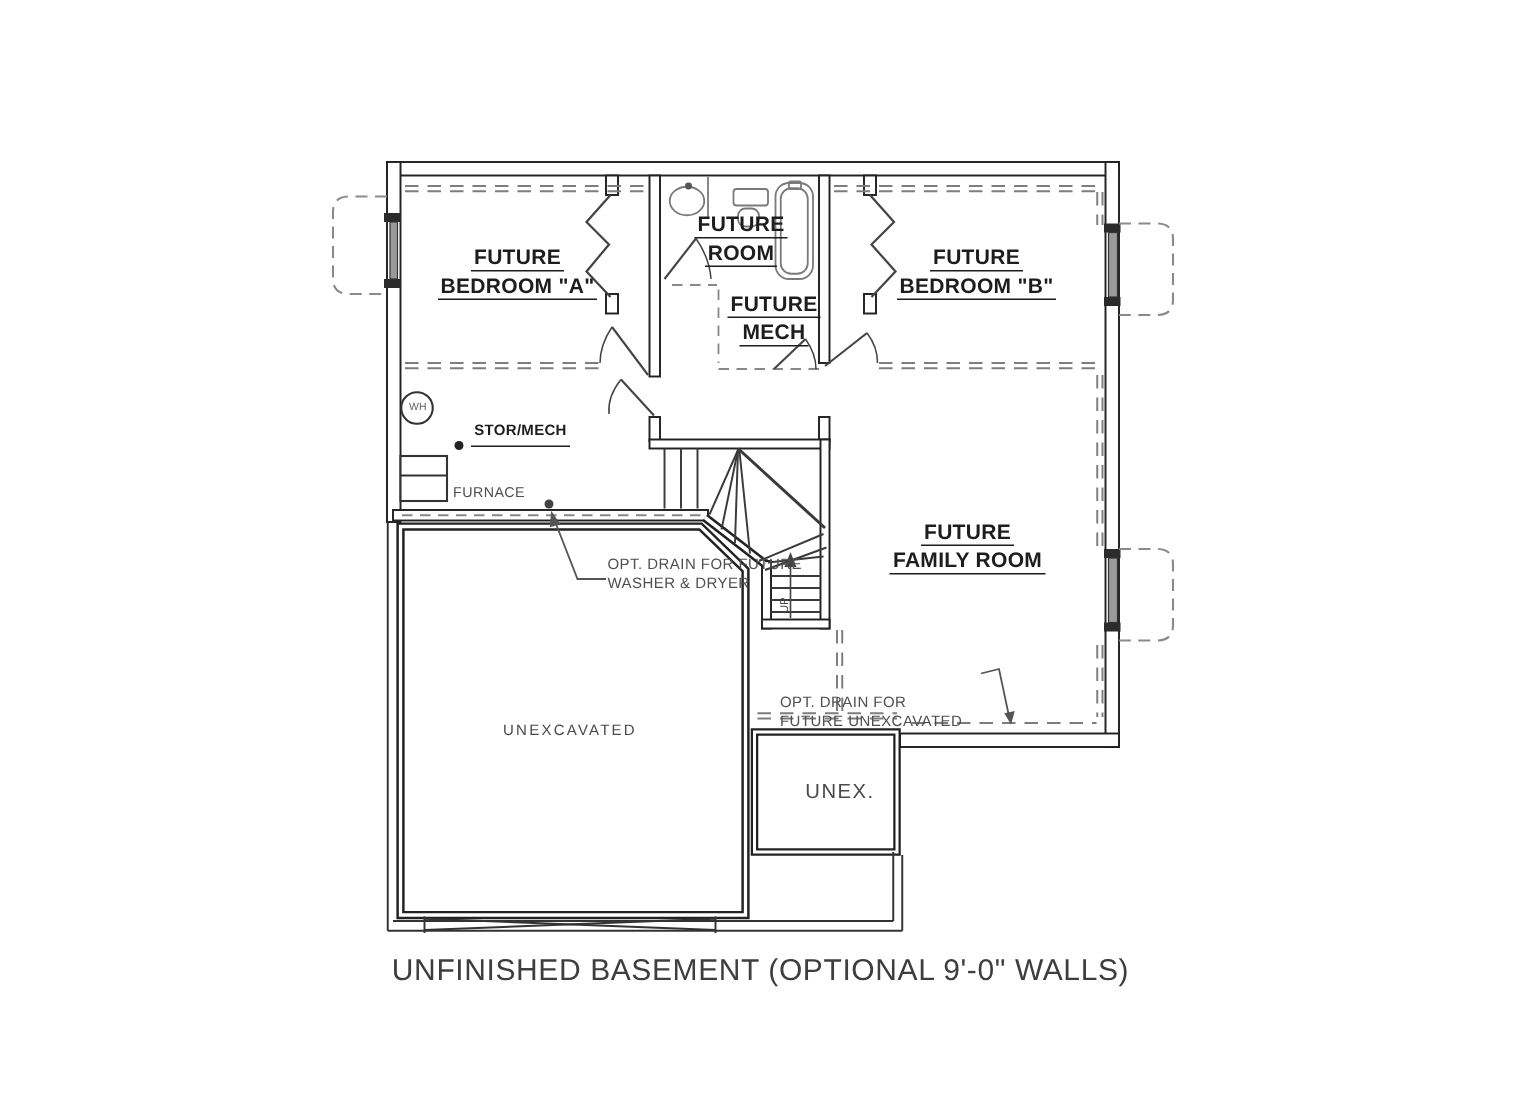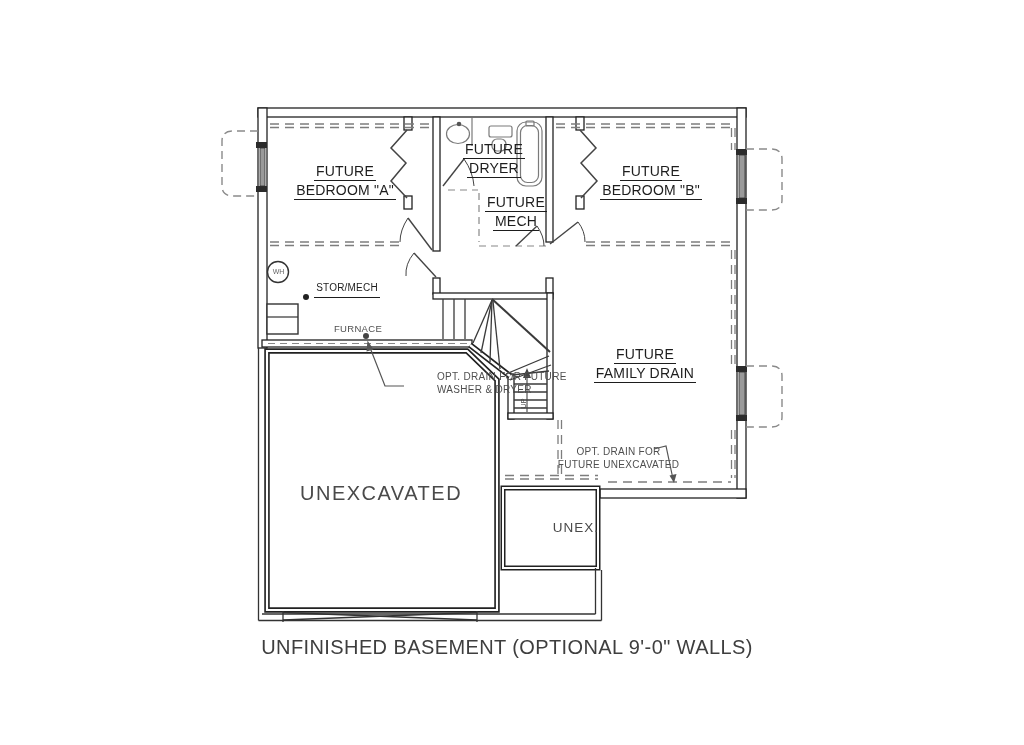--- a/index.html
+++ b/index.html
@@ -2,25 +2,25 @@
 <html style="--wall: #222222; --line: #3a3a3a; --dash: #7d7d7d; --anno: #4f4f4f; --bg: #ffffff;"><head>
 <meta charset="utf-8">
 <style>
   :root{
     --wall:#222222; --line:#3a3a3a; --dash:#7d7d7d; --anno:#4f4f4f; --bg:#ffffff;
   }
   html,body{margin:0;padding:0;background:var(--bg);}
   #plan{position:relative;width:1024px;height:745px;background:var(--bg);overflow:hidden;
         font-family:"Liberation Sans",sans-serif;}
   #plan svg{position:absolute;left:0;top:0;}
-  .room-label{position:absolute;font-weight:normal;font-size:14px;color:#1d1d1d;
+  .room-label{position:absolute;font-weight:bold;font-size:14px;color:#1d1d1d;
               text-align:center;letter-spacing:.2px;line-height:18px;}
   .room-label .u{display:inline-block;border-bottom:1.6px solid #1d1d1d;padding:0 2px 0 2px;}
-  .thin{position:absolute;font-size:10px;color:var(--anno);letter-spacing:.3px;line-height:13px;margin-left:32px;}
-  .big-thin{position:absolute;font-size:20px;color:#4a4a4a;letter-spacing:1.5px;text-align:center;}
+  .thin{position:absolute;font-size:10px;color:var(--anno);letter-spacing:.3px;line-height:13px;}
+  .big-thin{position:absolute;font-size:10px;color:#4a4a4a;letter-spacing:1.5px;text-align:center;}
   .caption{position:absolute;left:0;top:636px;width:1014px;text-align:center;
            font-size:20px;color:#3e3e3e;letter-spacing:.4px;font-weight:400;}
   .tiny{position:absolute;font-size:7px;color:#666;text-align:center;}
 </style>
 </head>
 <body>
 
 <div id="plan">
 
 <svg width="1024" height="745" viewBox="0 0 1024 745">
@@ -190,53 +190,53 @@
   </g>
 </svg>
 
   <div class="room-label" style="left:265px;top:162px;width:160px;">
     <span class="u">FUTURE</span><br>
     <span class="u">BEDROOM "A"</span>
   </div>
 
   <div class="room-label" style="left:444px;top:140px;width:100px;">
     <span class="u">FUTURE</span><br>
-    <span class="u">DRYER</span>
+    <span class="u">ROOM</span>
   </div>
 
   <div class="room-label" style="left:466px;top:193px;width:100px;">
     <span class="u">FUTURE</span><br>
     <span class="u">MECH</span>
   </div>
 
   <div class="room-label" style="left:571px;top:162px;width:160px;">
     <span class="u">FUTURE</span><br>
     <span class="u">BEDROOM "B"</span>
   </div>
 
   <div class="room-label" style="left:277px;top:279px;width:140px;font-size:10px;">
     <span class="u">STOR/MECH</span>
   </div>
 
   <div class="room-label" style="left:565px;top:345px;width:160px;">
     <span class="u">FUTURE</span><br>
-    <span class="u">FAMILY DRAIN</span>
+    <span class="u">FAMILY ROOM</span>
   </div>
 
   <div class="big-thin" style="left:300px;top:482px;width:160px;">UNEXCAVATED</div>
-  <div class="big-thin" style="left:498px;top:520px;width:124px;font-size:13.5px;letter-spacing:1px;padding-left:16px;">UNEX.</div>
+  <div class="big-thin" style="left:498px;top:520px;width:124px;font-size:13.5px;letter-spacing:1px;">UNEX.</div>
 
   <div class="thin" style="left:302px;top:322px;font-size:9.5px;">FURNACE</div>
 
   <div class="thin" style="left:405px;top:370px;">
     <span>OPT. DRAIN FOR FUTURE</span><br>
     <span>WASHER &amp; DRYER</span>
   </div>
 
-  <div class="thin" style="left:520px;top:445px;width:133px;text-align:center;">
+  <div class="thin" style="left:520px;top:462px;width:133px;text-align:left;">
     <span>OPT. DRAIN FOR</span><br>
     <span>FUTURE UNEXCAVATED</span>
   </div>
 
   <div class="tiny" style="left:268px;top:268px;width:21px;">WH</div>
   <div class="tiny" style="left:513px;top:399px;width:20px;font-size:7.5px;color:#444;transform:rotate(-90deg);">UP</div>
 
   <div class="caption">UNFINISHED BASEMENT (OPTIONAL 9'-0" WALLS)</div>
 
 </div>

